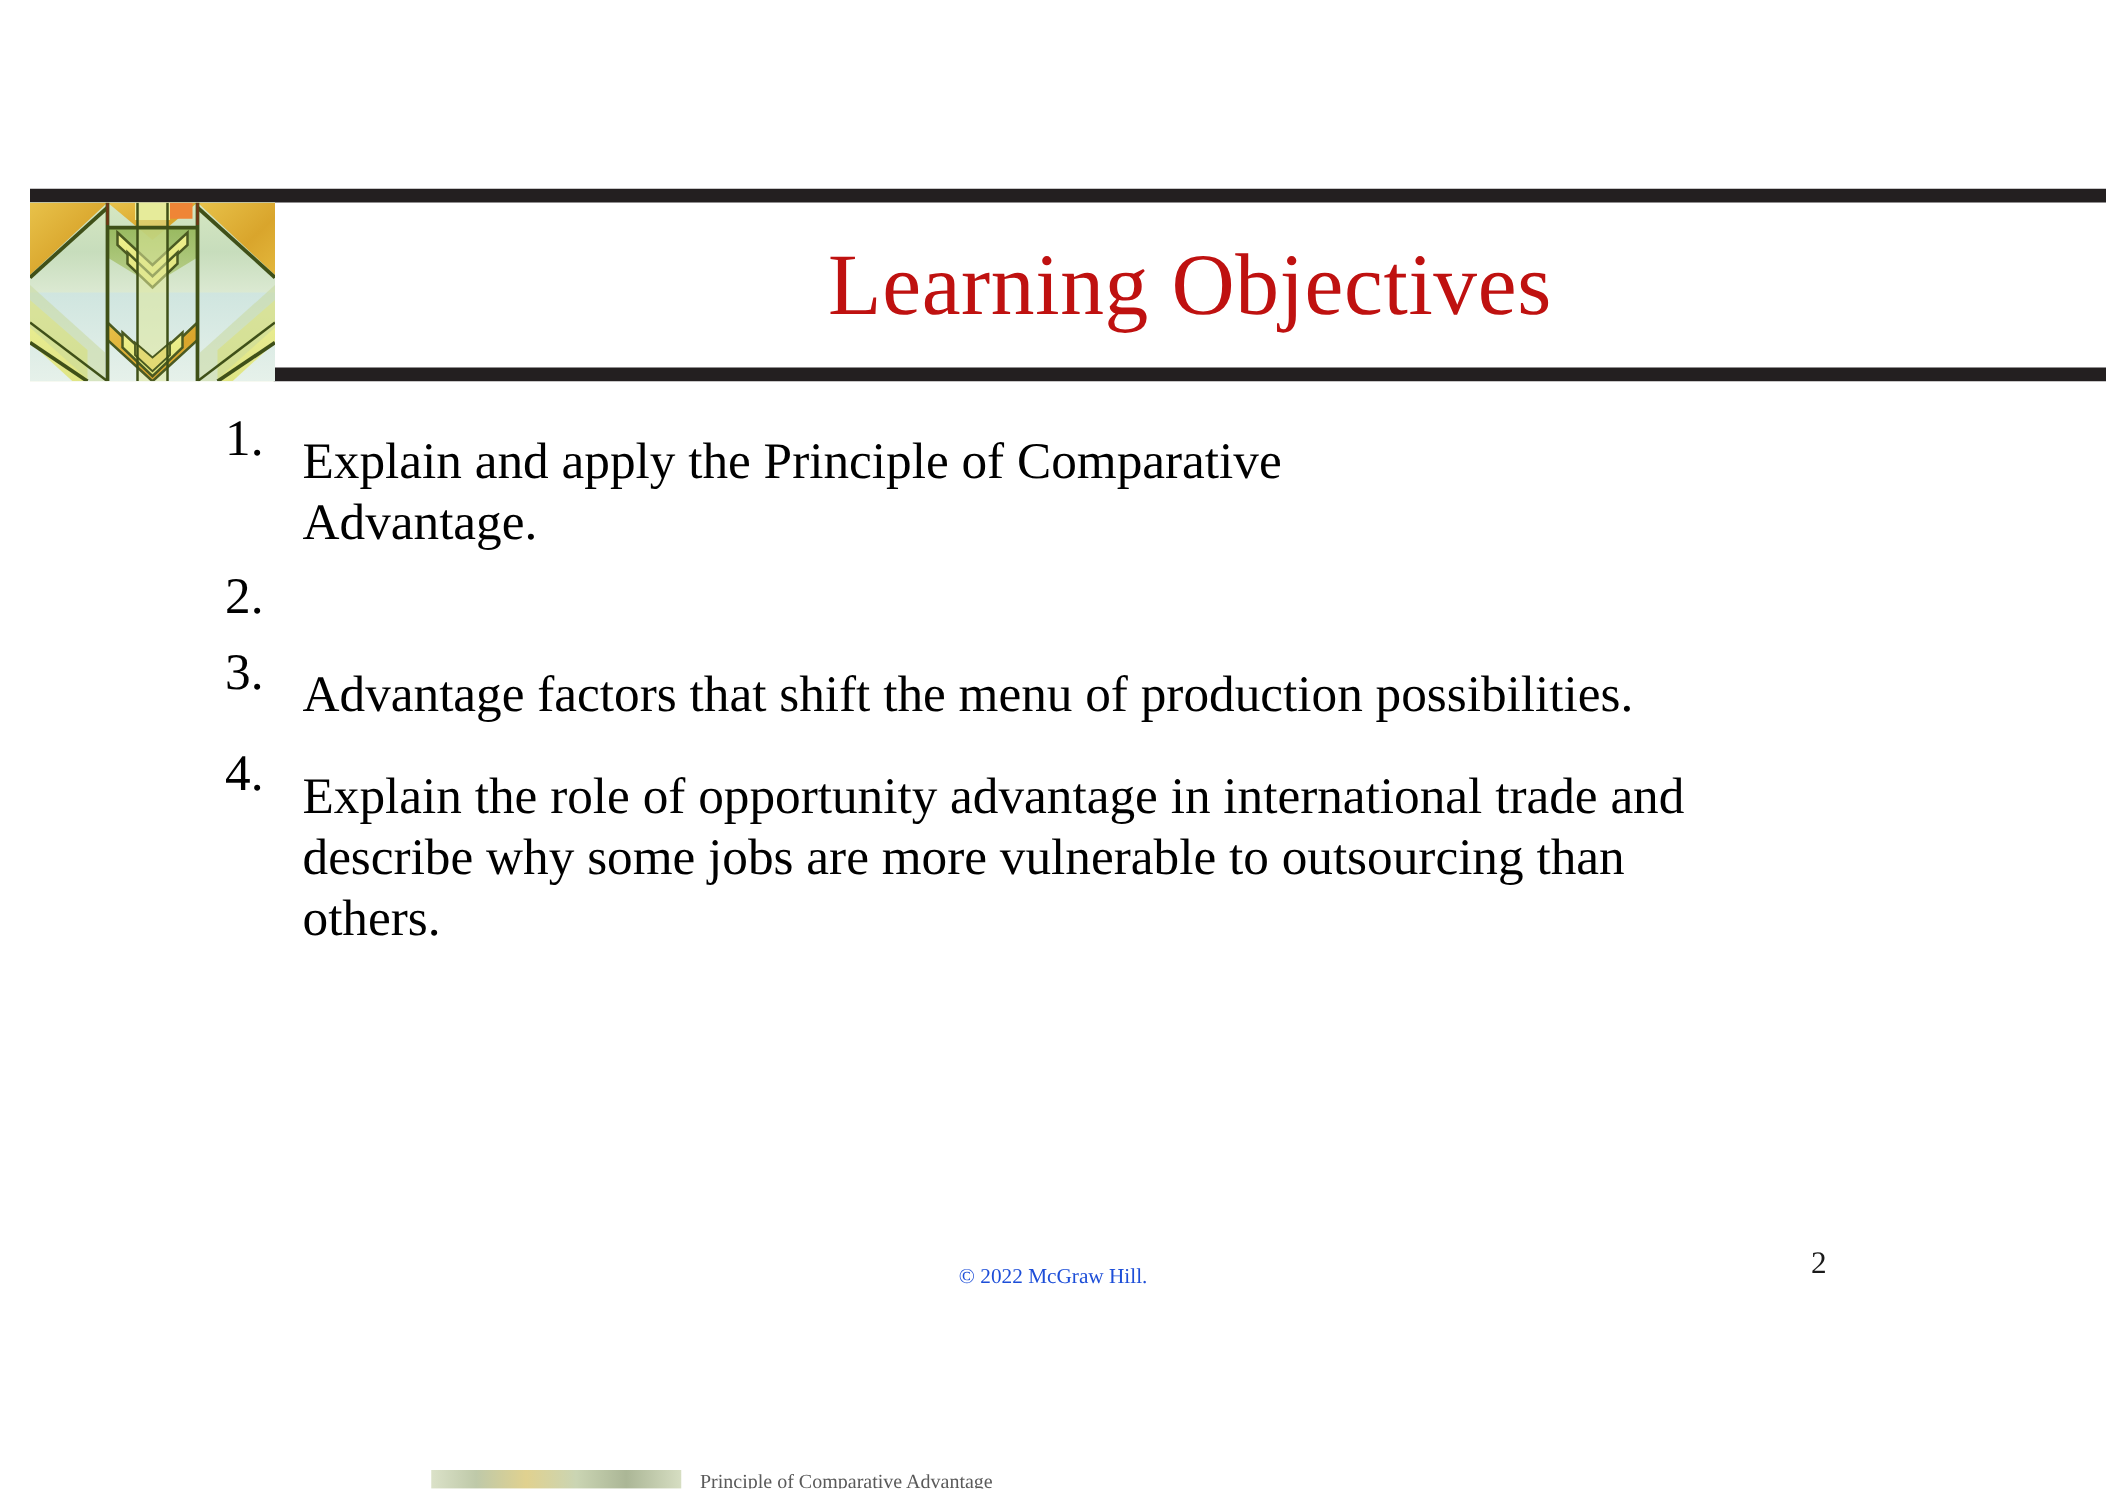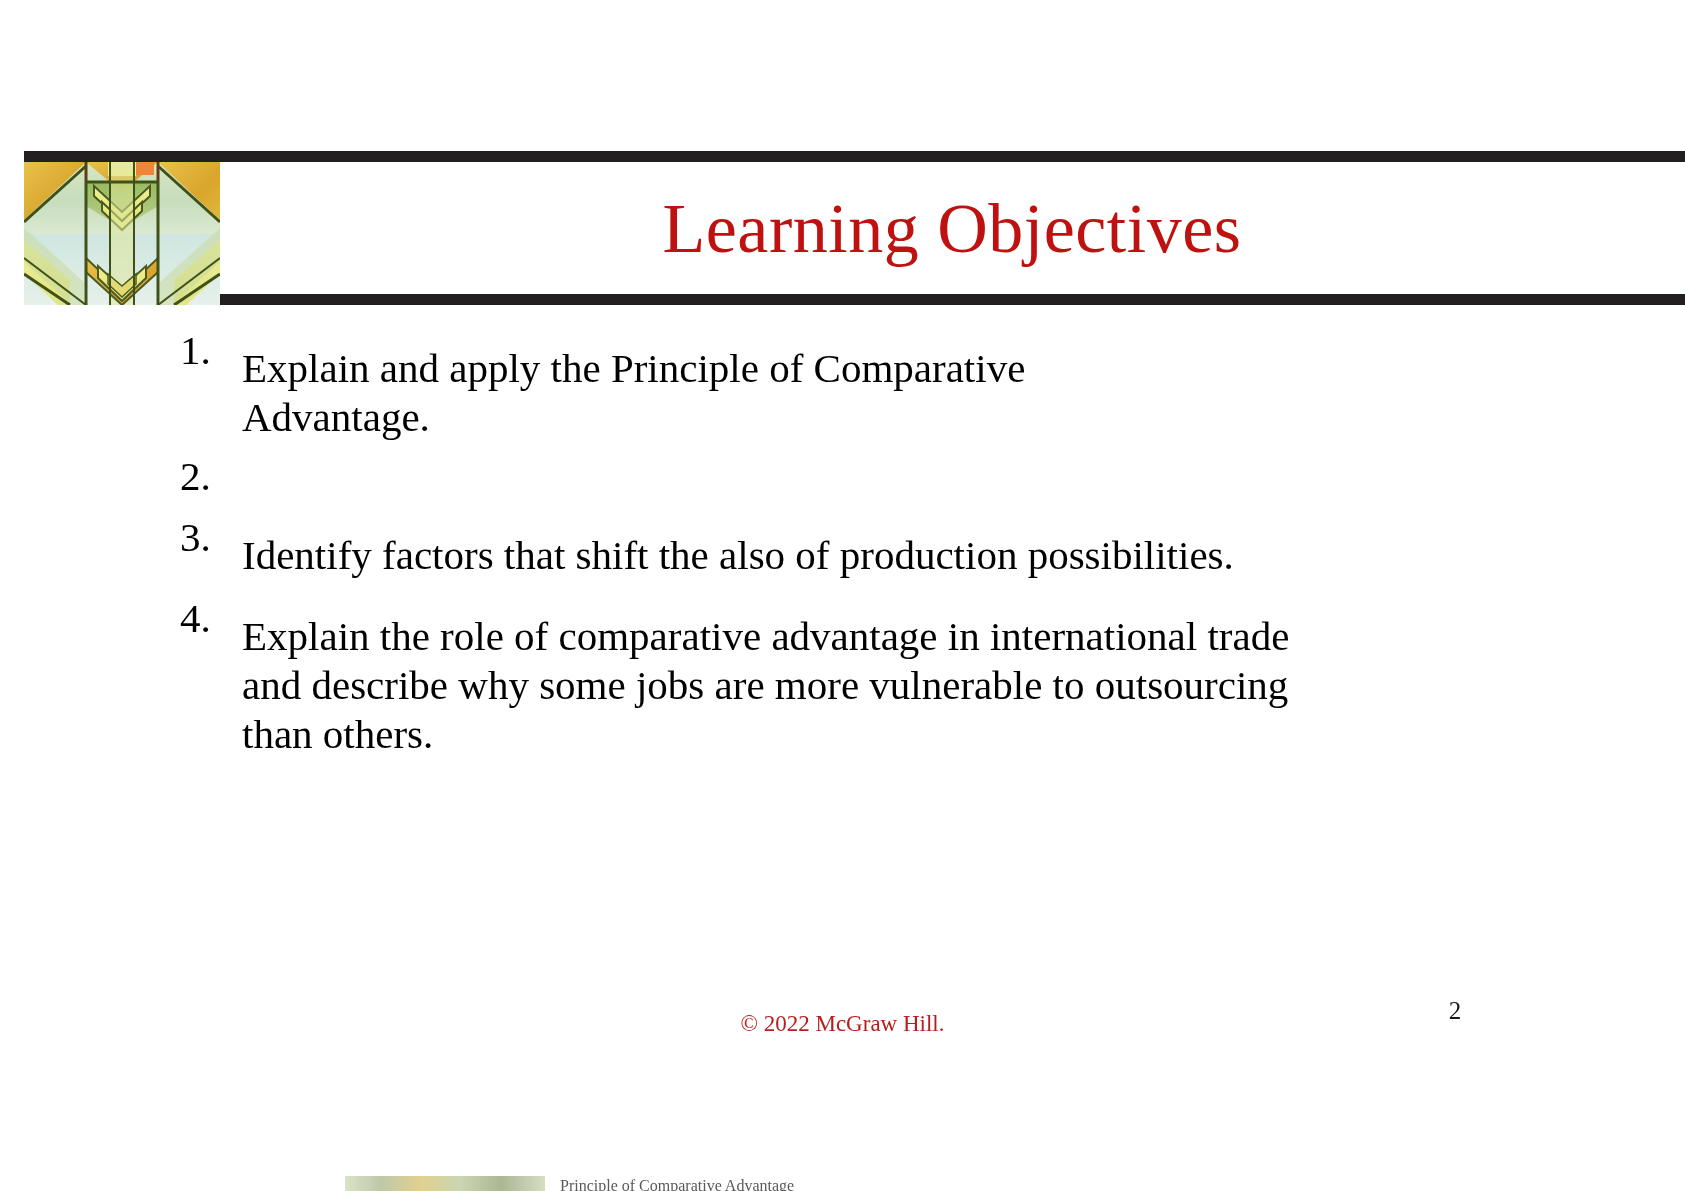--- a/index.html
+++ b/index.html
@@ -117,22 +117,22 @@
   .obj-3 { margin-top: 12px; }
   .obj-4 { margin-top: 14px; }
 
   
   .copyright {
     position: absolute;
     left: 0;
     top: 1011px;
     width: 1685px;
     text-align: center;
-    font-size: 23px;
-    color: #b91c1c;
+    font-size: 17px;
+    color: #1d4ed8;
   }
   .page-number {
     position: absolute;
     left: 1425px;
     top: 997px;
     width: 60px;
     text-align: center;
     font-size: 25px;
     color: #1a1a1a;
   }
@@ -256,26 +256,26 @@
       <span class="obj-num">1.</span>
       <span class="obj-text">Explain and apply the Principle of Comparative Advantage.</span>
     </div>
 
     <div class="obj-item obj-2">
       <span class="obj-num">2.</span>
     </div>
 
     <div class="obj-item obj-3">
       <span class="obj-num">3.</span>
-      <span class="obj-text">Identify factors that shift the also of production possibilities.</span>
+      <span class="obj-text">Advantage factors that shift the menu of production possibilities.</span>
     </div>
 
     <div class="obj-item obj-4">
       <span class="obj-num">4.</span>
-      <span class="obj-text">Explain the role of comparative advantage in international trade and describe why some jobs are more vulnerable to outsourcing than others.</span>
+      <span class="obj-text">Explain the role of opportunity advantage in international trade and describe why some jobs are more vulnerable to outsourcing than others.</span>
     </div>
 
   </div>
 
   <div class="copyright">© 2022 McGraw Hill.</div>
 
   <div class="page-number">2</div>
 
   <div class="bottom-sliver">
     <div class="sliver-glass"></div>

